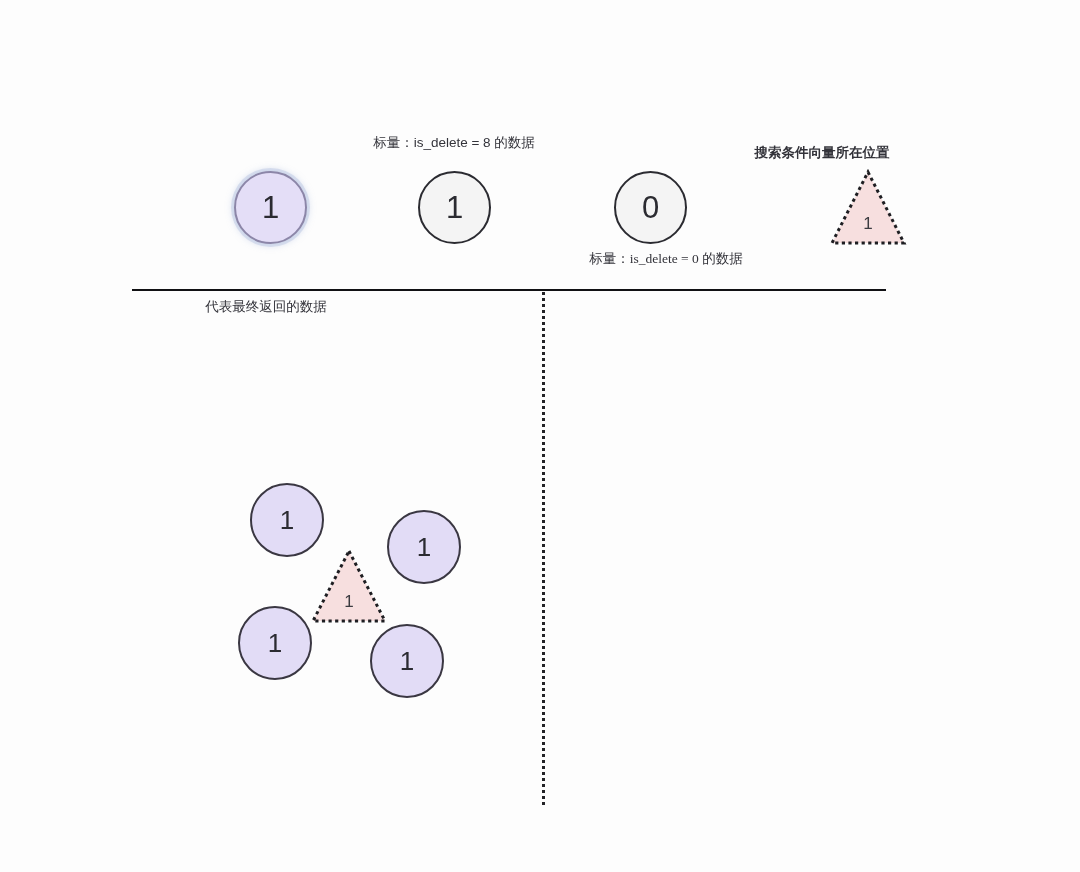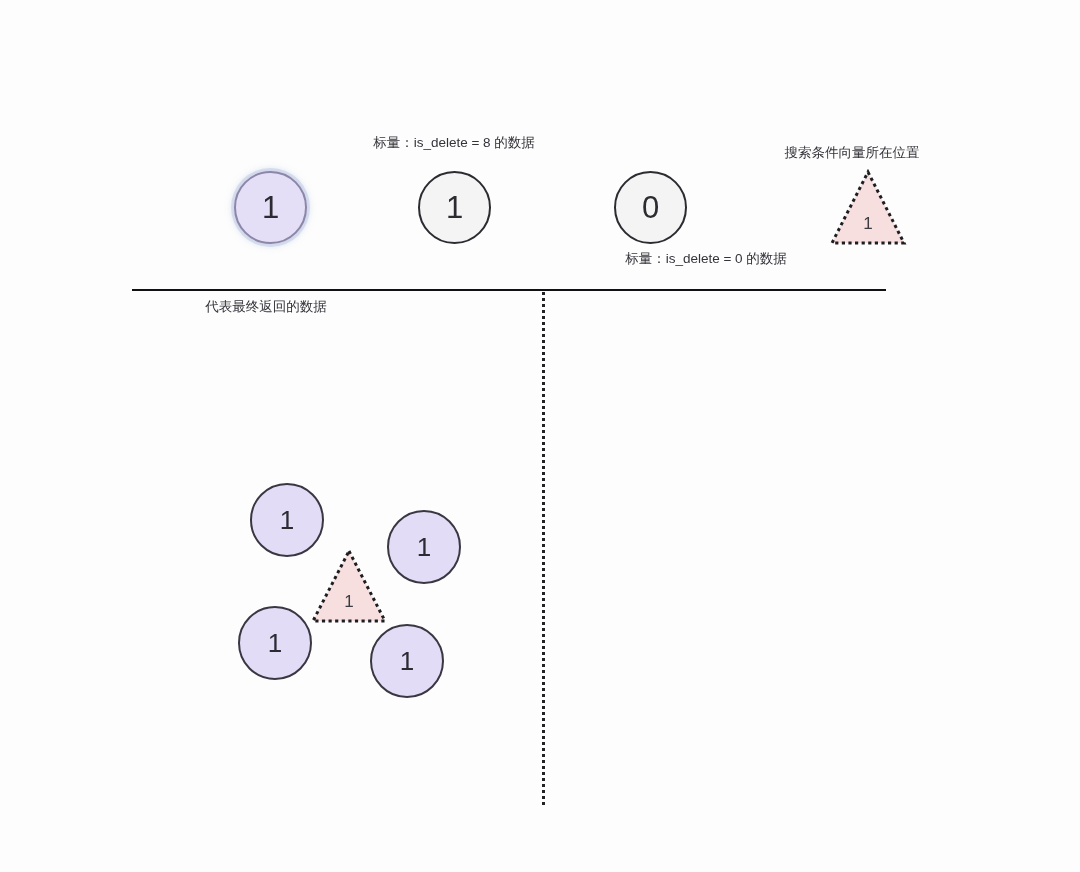--- a/index.html
+++ b/index.html
@@ -111,23 +111,23 @@
   <div class="caption center" style="left:266px; top:259px;margin-top:40px;">代表最终返回的数据</div>
 
   <div class="caption center" style="left:454px; top:135px;">标量：is_delete = 8 的数据</div>
   <div class="node-circle gray" style="left:418px; top:171px; width:73px; height:73px;">
     <span class="node-label">1</span>
   </div>
 
   <div class="node-circle gray" style="left:614px; top:171px; width:73px; height:73px;">
     <span class="node-label">0</span>
   </div>
-  <div class="caption center" style="left:706px; top:251px;">标量：is_delete = 0 的数据</div>
+  <div class="caption center" style="left:666px; top:251px;font-family:Liberation Serif, serif;">标量：is_delete = 0 的数据</div>
 
-  <div class="caption center" style="left:852px; top:145px;">搜索条件向量所在位置</div>
+  <div class="caption center" style="left:822px; top:145px;font-weight:bold;">搜索条件向量所在位置</div>
   <div class="tri-wrap" style="left:830px; top:169px; width:76px; height:77px;">
     <svg width="76" height="77" viewBox="0 0 76 77">
       <polygon points="38,3 74,74 2,74" fill="#f7dfdf" stroke="#1e1e22" stroke-width="3" stroke-dasharray="3.2 3.4" stroke-linecap="butt"></polygon>
     </svg>
     <div class="tri-num" style="top:46px;">
       <span class="node-label tri-legend">1</span>
     </div>
   </div>
 
   <div class="hline" style="left:132px; top:289px; width:754px;"></div>

